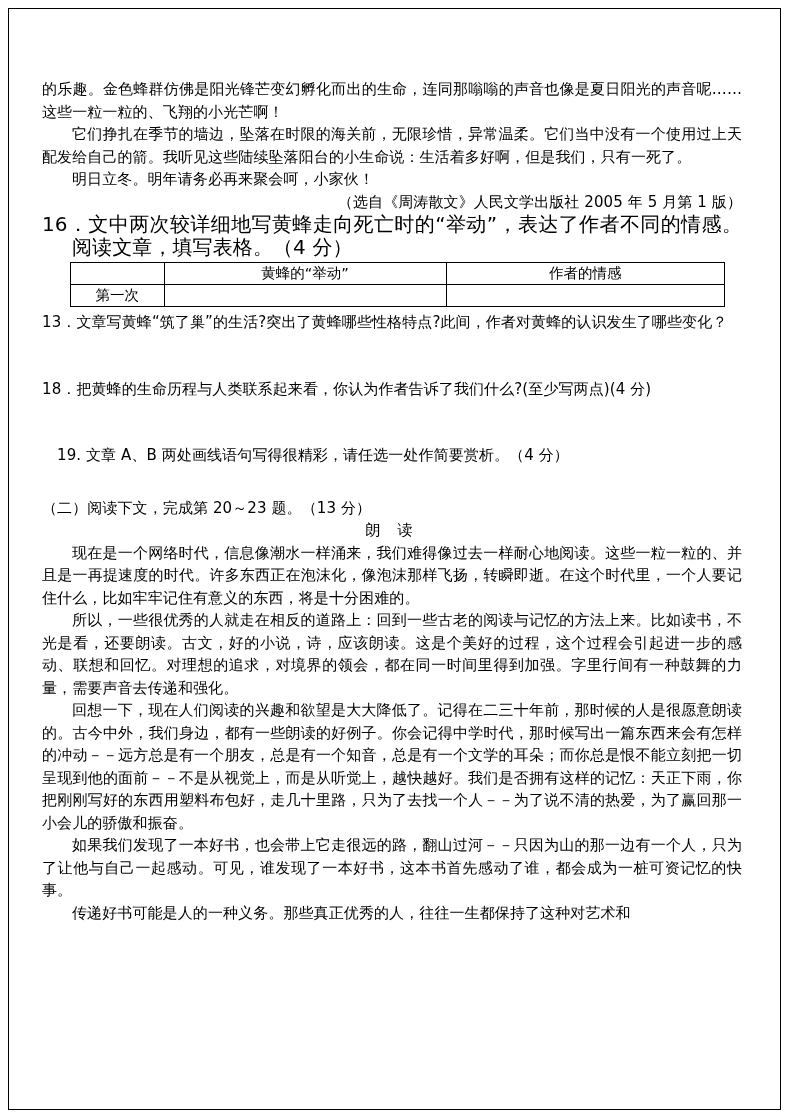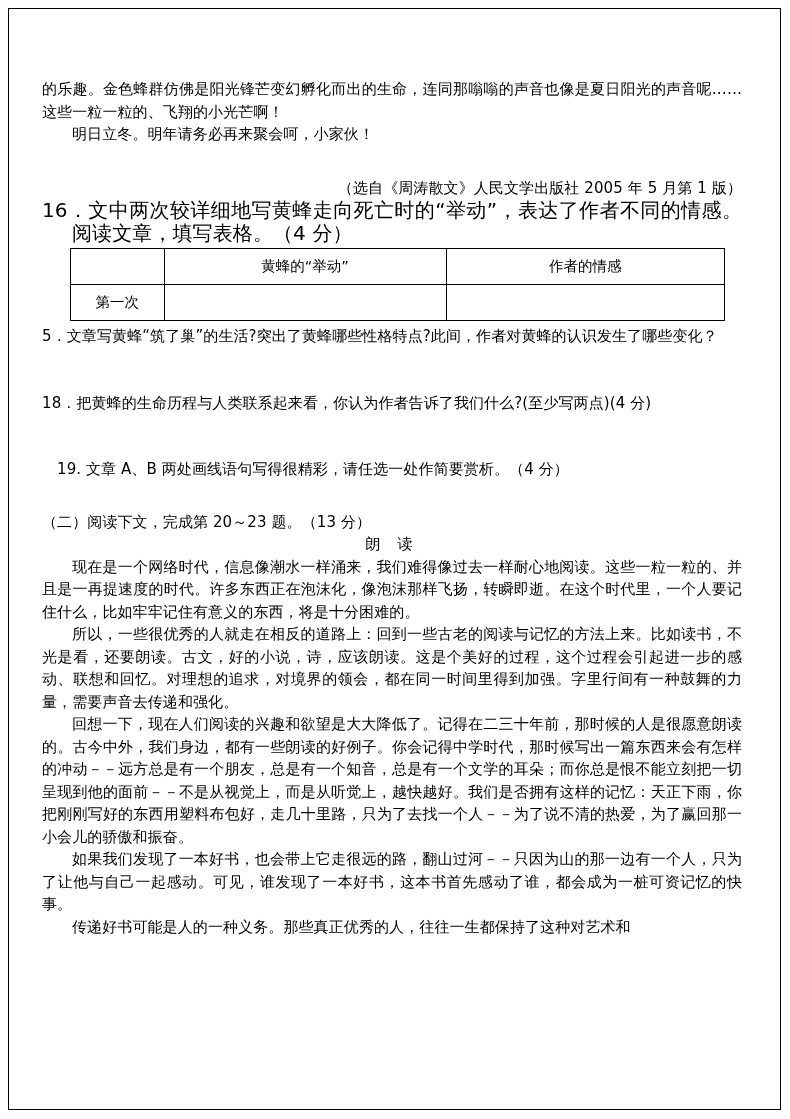--- a/index.html
+++ b/index.html
@@ -40,38 +40,38 @@
   p {
     margin: 0;
     font-size: 15px;
     line-height: 22.5px;
     letter-spacing: 0.1px;
     text-align: justify;
     text-justify: inter-ideograph;
   }
   .indent2 { text-indent: 30px; }
   .indent1 { text-indent: 15px; }
-  .right { text-align: right; margin-top: 31px; }
+  .right { text-align: right; }
   .small-num {
     font-size: 20px;
   }
   .gap-l { height: 30px; }
   .gap-xl { height: 44px; }
   table.qtable {
     border-collapse: collapse;
     width: 655px;
     margin: 4px 0 4px 28px;
     font-size: 14.5px;
   }
   table.qtable td, table.qtable th {
     border: 1px solid #000;
     height: 21px;
     text-align: center;
     font-weight: normal;
-    padding: 7px 4px;
+    padding: 0 4px;
   }
   table.qtable td.c1 { width: 88px; }
   table.qtable td.c2 { width: 285px; }
   table.qtable td.c3 { width: 282px; }
   .hang {
     padding-left: 30px;
     text-indent: -30px;
   }
   .hang-q {
     padding-left: 30px;
@@ -84,41 +84,42 @@
 </style>
 </head>
 <body>
 
 <div class="page">
   <div class="page-frame"></div>
 
   <div class="content">
 
     <p>的乐趣。金色蜂群仿佛是阳光锋芒变幻孵化而出的生命，连同那嗡嗡的声音也像是夏日阳光的声音呢……这些一粒一粒的、飞翔的小光芒啊！</p>
+    <p class="indent2">它们挣扎在季节的墙边，坠落在时限的海关前，无限珍惜，异常温柔。它们当中没有一个使用过上天配发给自己的箭。我听见这些陆续坠落阳台的小生命说：生活着多好啊，但是我们，只有一死了。</p>
     <p class="indent2">明日立冬。明年请务必再来聚会呵，小家伙！</p>
     <p class="right">（选自《周涛散文》人民文学出版社 2005 年 5 月第 1 版）</p>
 
     <p class="hang small-num">16．文中两次较详细地写黄蜂走向死亡时的“举动”，表达了作者不同的情感。阅读文章，填写表格。（4 分）</p>
 
     <table class="qtable">
       <tbody>
         <tr>
           <td class="c1"></td>
           <td class="c2">黄蜂的“举动”</td>
           <td class="c3">作者的情感</td>
         </tr>
         <tr>
           <td class="c1">第一次</td>
           <td class="c2"></td>
           <td class="c3"></td>
         </tr>
       </tbody>
     </table>
 
-    <p class="hang-q">5．文章写黄蜂“筑了巢”的生活?突出了黄蜂哪些性格特点?此间，作者对黄蜂的认识发生了哪些变化？</p>
+    <p class="hang-q">13．文章写黄蜂“筑了巢”的生活?突出了黄蜂哪些性格特点?此间，作者对黄蜂的认识发生了哪些变化？</p>
 
     <div class="gap-xl"></div>
 
     <p class="hang-q">18．把黄蜂的生命历程与人类联系起来看，你认为作者告诉了我们什么?(至少写两点)(4 分)</p>
 
     <div class="gap-xl"></div>
 
     <p class="indent1">19. 文章 A、B 两处画线语句写得很精彩，请任选一处作简要赏析。（4 分）</p>
 
     <div class="gap-l"></div>

